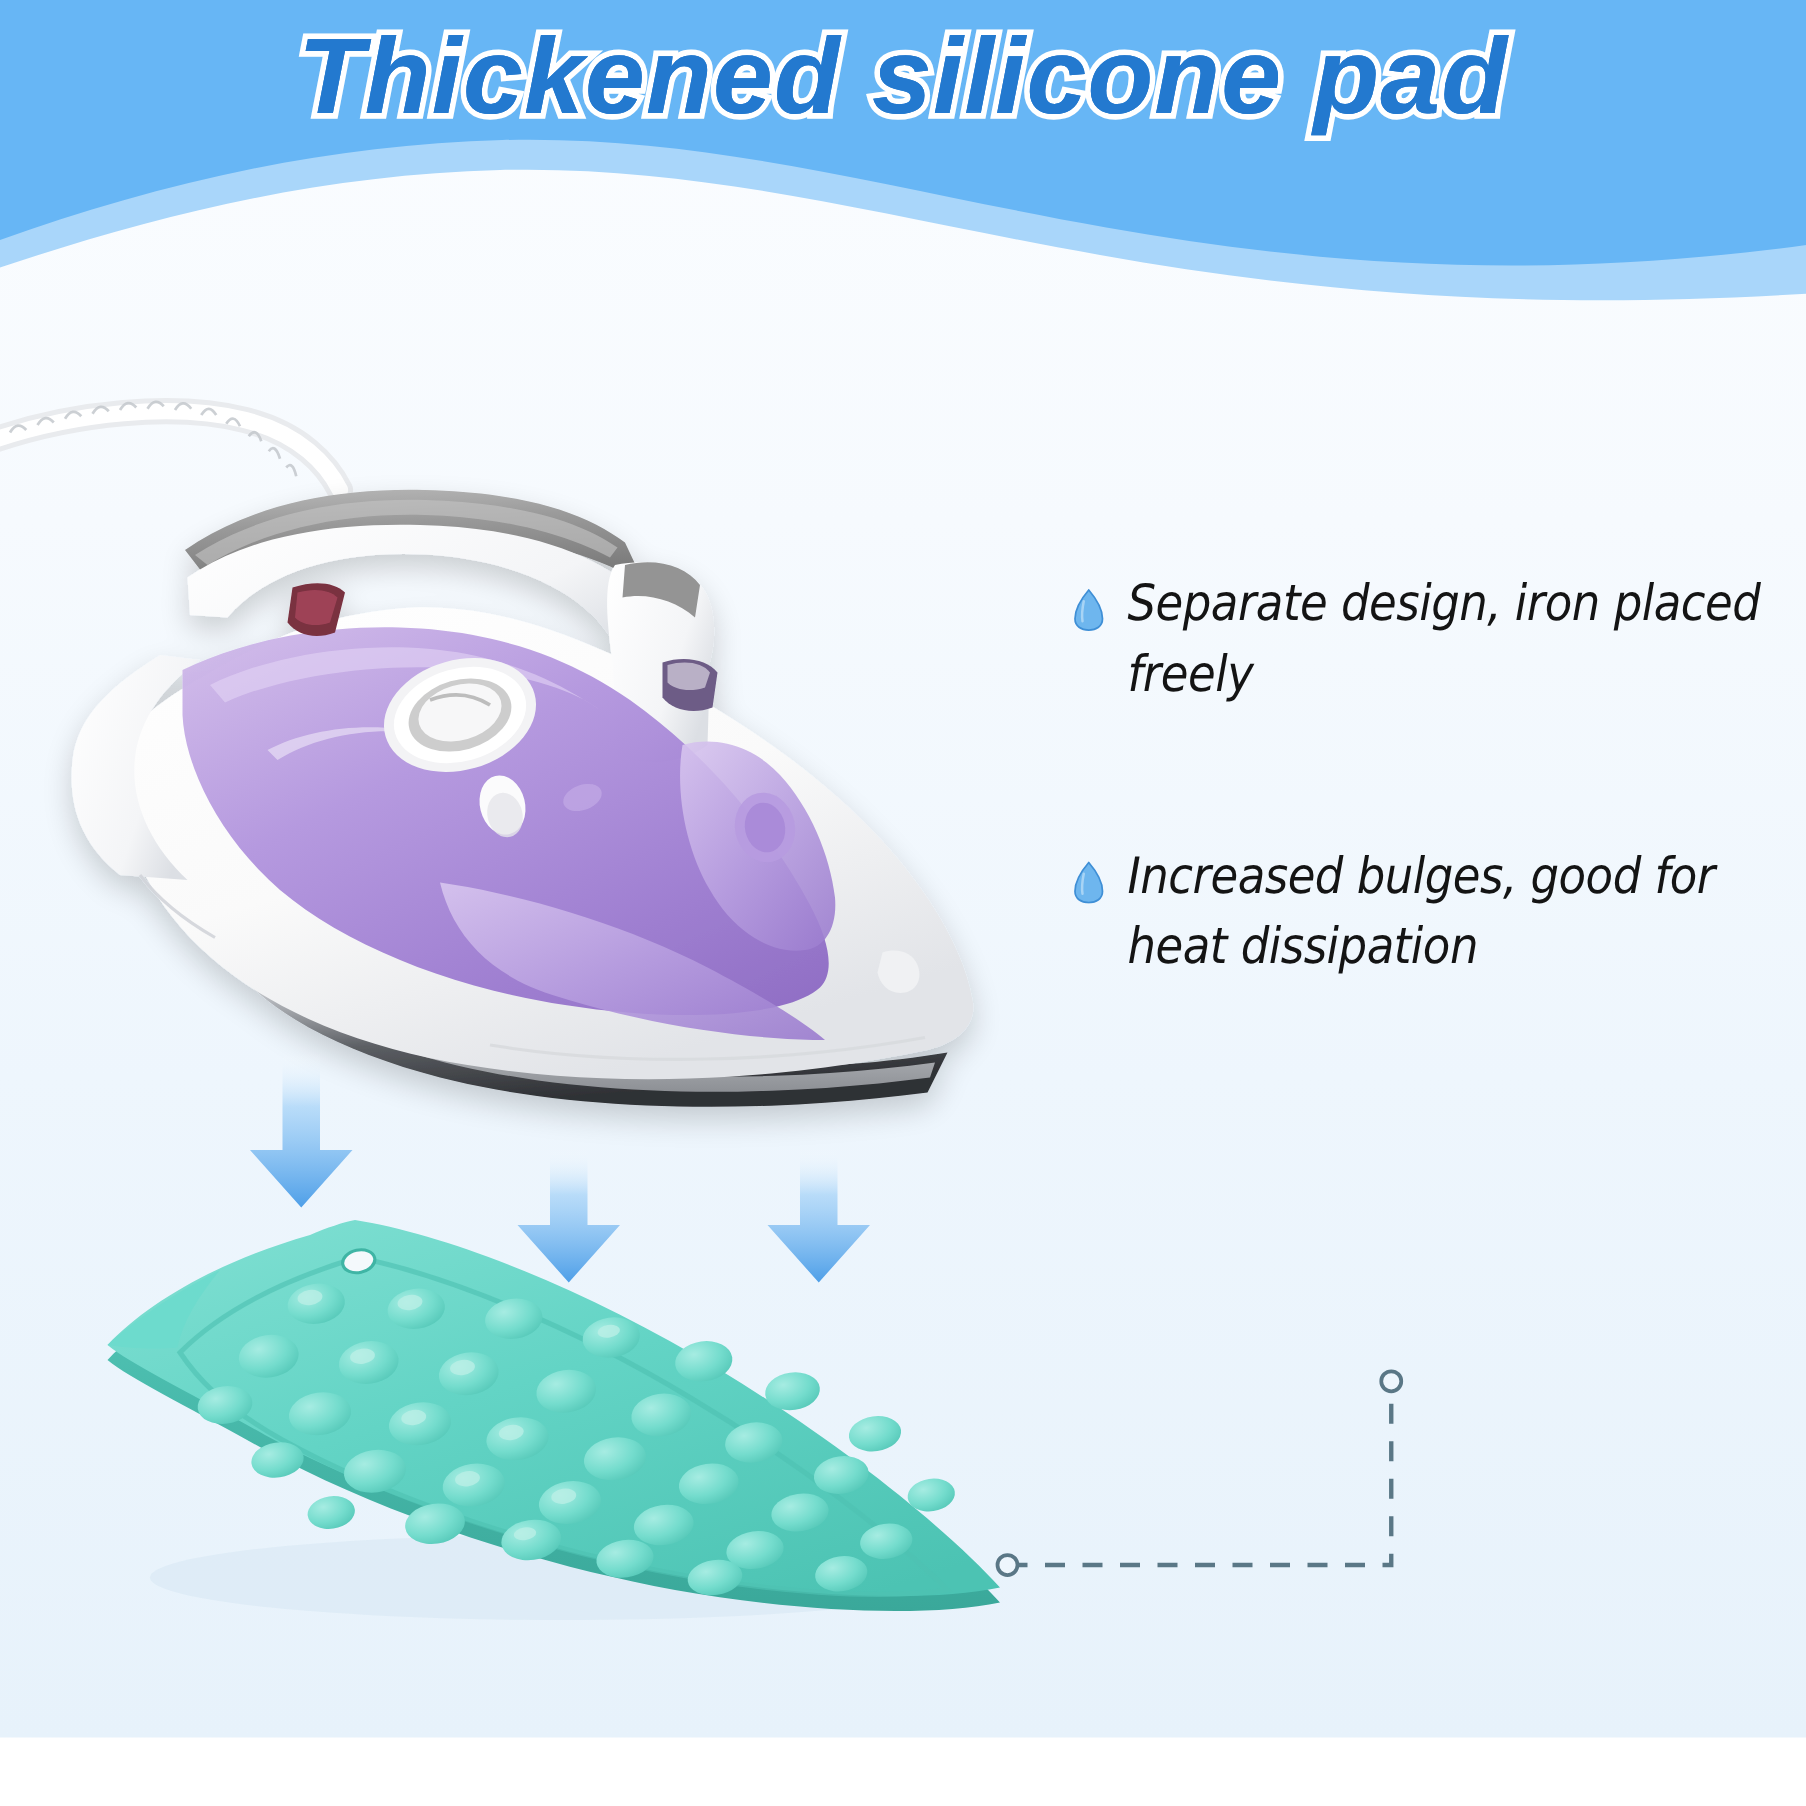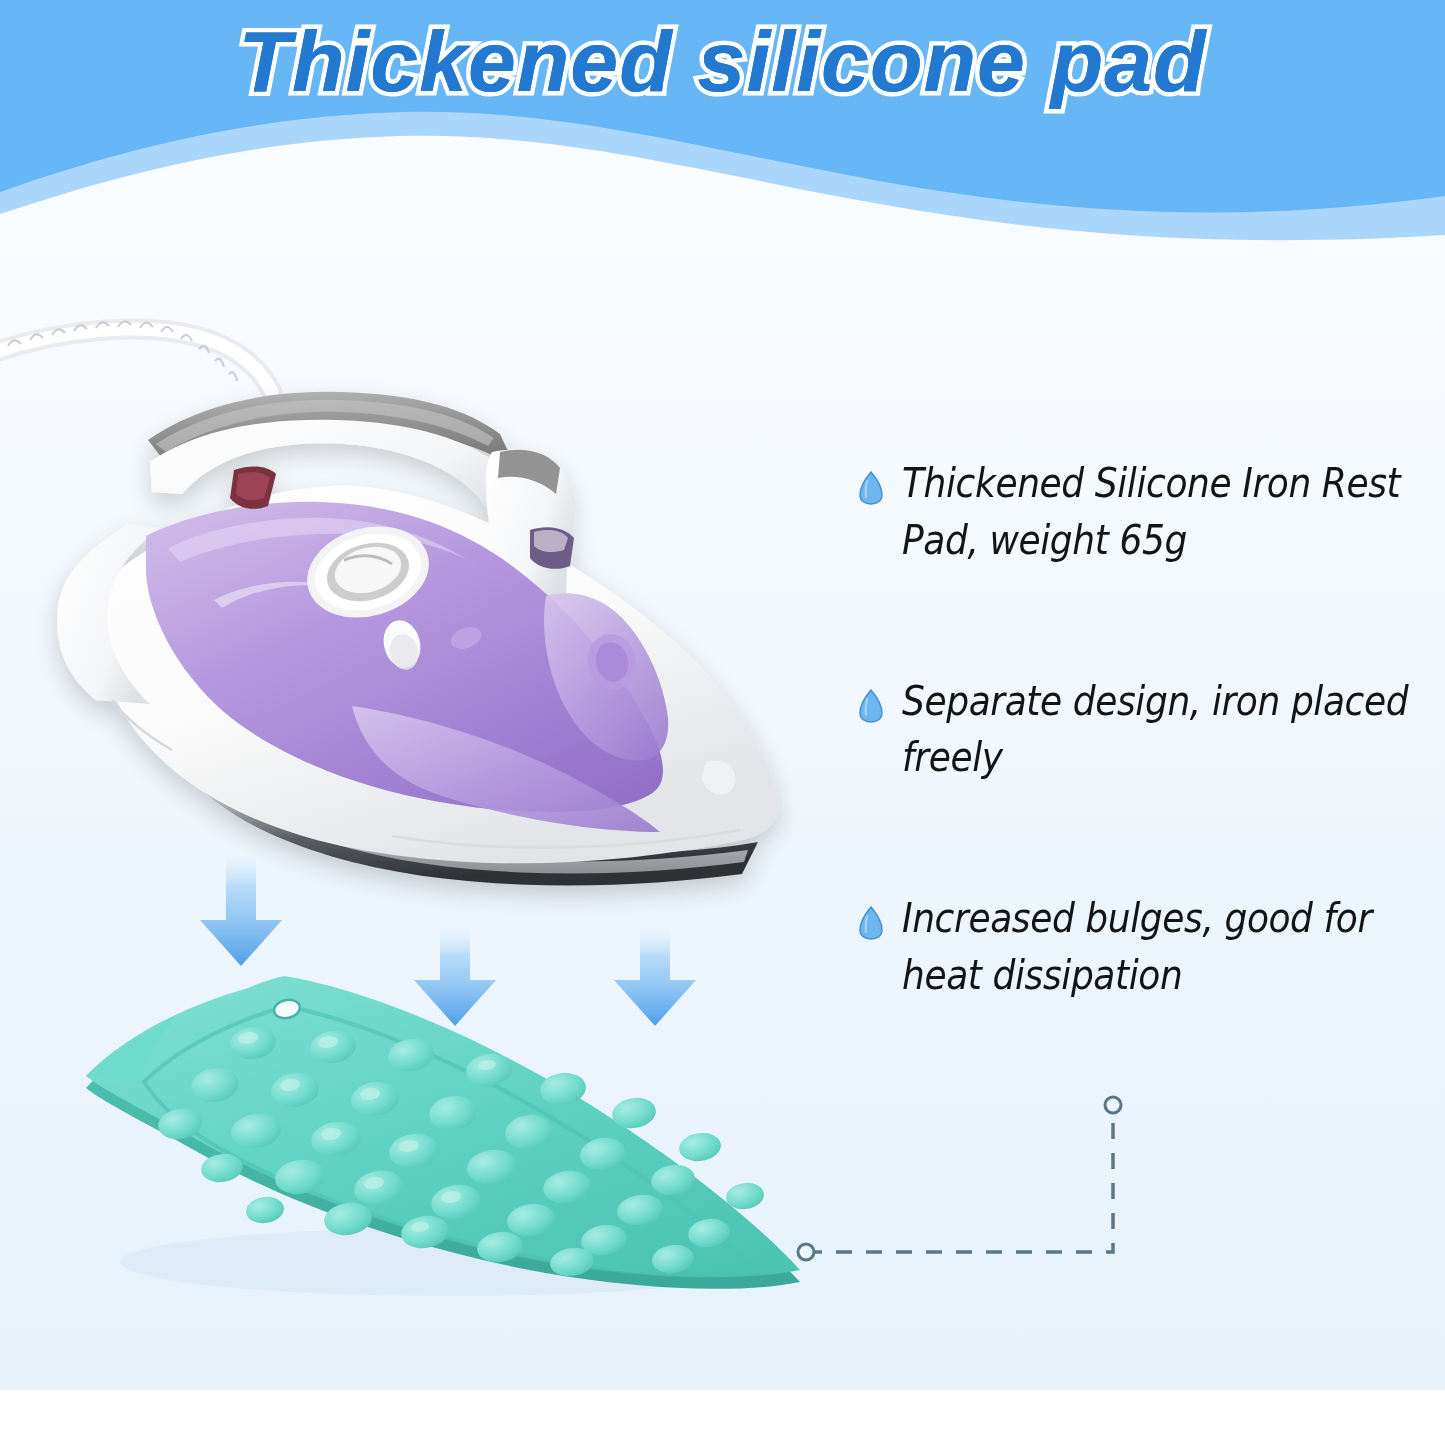--- a/index.html
+++ b/index.html
@@ -332,27 +332,20 @@
 
     <g>
       <path d="M806,1252 L1113,1252 L1113,1108" fill="none" stroke="#5a7786" stroke-width="3.5" stroke-dasharray="16 14" stroke-linecap="butt"></path>
       <circle cx="806" cy="1252" r="8" fill="#eef6fd" stroke="#5a7786" stroke-width="3"></circle>
       <circle cx="1113" cy="1105" r="8" fill="#eef6fd" stroke="#5a7786" stroke-width="3"></circle>
     </g>
   </svg>
 
   <div class="features">
 
-    <div class="feature">
-      <svg class="bullet" viewBox="0 0 26 34">
-        <path d="M13,1 C19,8 24,17 24,24 C24,30 19,33 13,33 C7,33 2,30 2,24 C2,17 7,8 13,1 Z" fill="#6eb6ee" stroke="#3f8fd6" stroke-width="1.4"></path>
-        <path d="M9,10 C8,15 7,20 8,26" fill="none" stroke="#a8d4f5" stroke-width="2" stroke-linecap="round"></path>
-      </svg>
-      <div class="feature-text">Thickened Silicone Iron Rest Pad, weight 65g</div>
-    </div>
 
     <div class="feature">
       <svg class="bullet" viewBox="0 0 26 34">
         <path d="M13,1 C19,8 24,17 24,24 C24,30 19,33 13,33 C7,33 2,30 2,24 C2,17 7,8 13,1 Z" fill="#6eb6ee" stroke="#3f8fd6" stroke-width="1.4"></path>
         <path d="M9,10 C8,15 7,20 8,26" fill="none" stroke="#a8d4f5" stroke-width="2" stroke-linecap="round"></path>
       </svg>
       <div class="feature-text">Separate design, iron placed freely</div>
     </div>
 
     <div class="feature">

